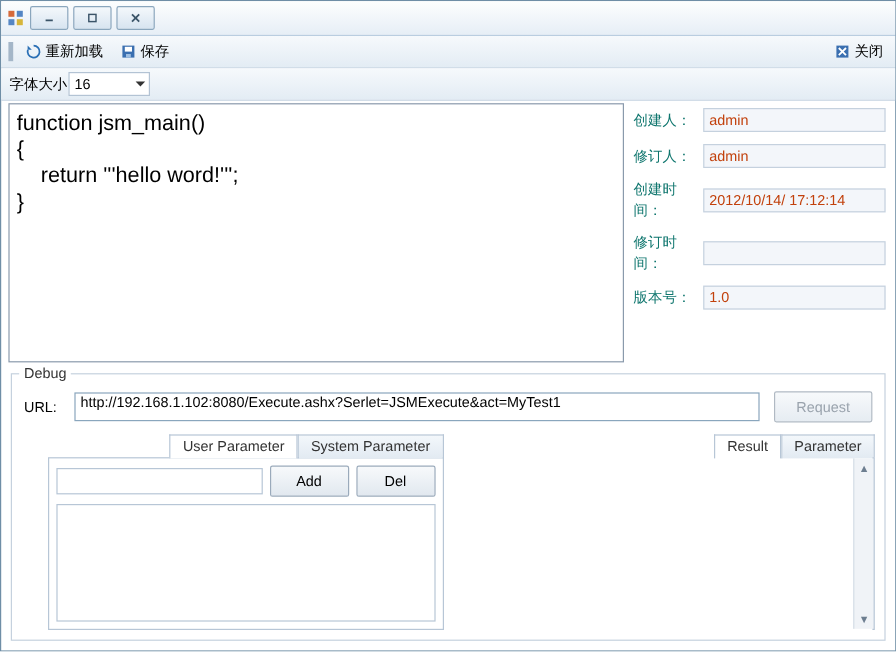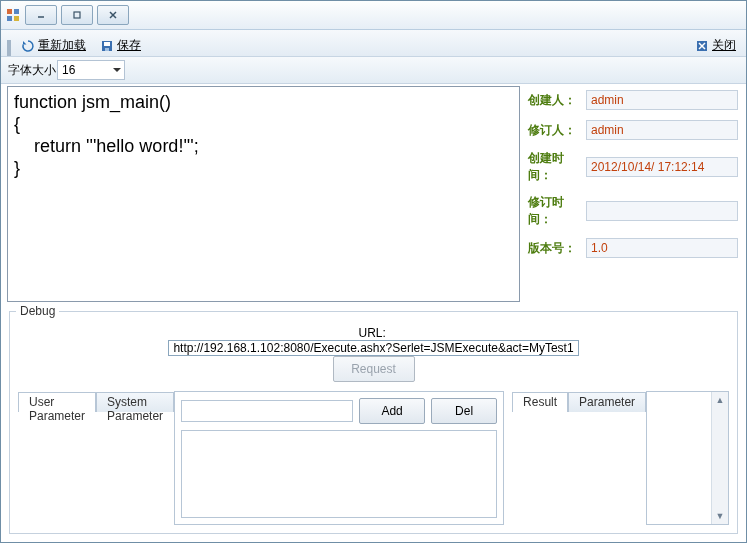--- a/index.html
+++ b/index.html
@@ -52,24 +52,23 @@
     font-size: 10px;
     color: #3b5468;
     cursor: default;
   }
   
   .toolbar1 {
     height: 26px;
     background: linear-gradient(#f6f9fc,#e3ecf4);
     border-bottom: 1px solid #c7d5e3;
     display: flex;
-    align-items: flex-end;
+    align-items: center;
     padding: 0 6px;
     gap: 6px;
-    text-decoration: underline;
   }
   .toolbar1 .grip {
     width: 4px; height: 16px;
     background-image: radial-gradient(#a4b6c8 1px, transparent 1px);
     background-size: 2px 2px;
   }
   .tb-item {
     display: flex;
     align-items: center;
     gap: 3px;
@@ -128,22 +127,21 @@
     width: 210px;
     padding: 6px 8px 0 4px;
   }
   .meta-row {
     display: flex;
     align-items: center;
     margin-bottom: 10px;
   }
   .meta-row label {
     width: 58px;
-    color: #4d7c0f;
-    font-weight: bold;
+    color: #0f766e;
   }
   .meta-row .val {
     flex:1;
     border: 1px solid #c5d1de;
     background: #f3f6fa;
     height: 18px;
     line-height: 18px;
     padding: 0 4px;
     color: #c2410c;
     overflow: hidden;
@@ -163,24 +161,23 @@
     position: absolute;
     top: -8px;
     left: 6px;
     background: #fff;
     padding: 0 4px;
     color: #333;
   }
   .url-row {
     display: flex;
     align-items: center;
-    gap: 0;
+    gap: 12px;
     margin-bottom: 10px;
     padding: 0 2px;
-    flex-direction: column;
   }
   .url-row label { width: 30px; }
   .url-input {
     flex: 1;
     border: 1px solid #8aa6bd;
     height: 22px;
     font-size: 12px;
     font-family: Arial, sans-serif;
     padding: 0 4px;
     background: #fff;
@@ -199,21 +196,22 @@
   }
 
   .lower-row {
     display: flex;
     gap: 8px;
     flex: 1;
   }
   .tab-pane {
     flex: 1;
     display: flex;
-    flex-direction: row;
+    flex-direction: column;
+    align-items: flex-end;
   }
   .tabs {
     display: flex;
     height: 20px;
   }
   .tab {
     padding: 2px 10px;
     border: 1px solid #b7c6d6;
     background: linear-gradient(#f3f7fb,#e2eaf2);
     border-bottom: none;

